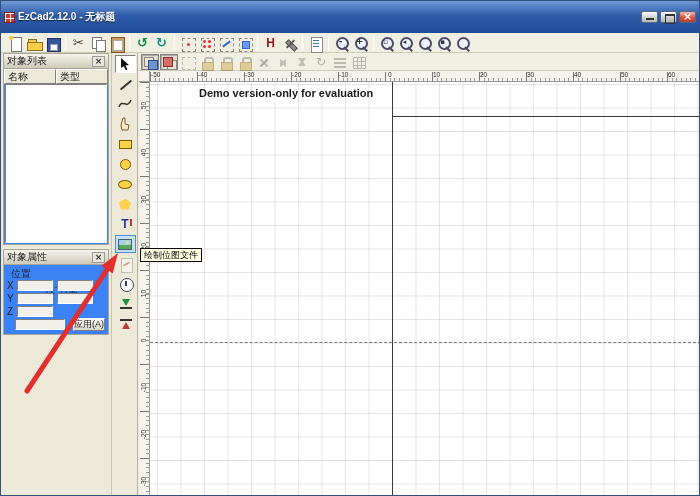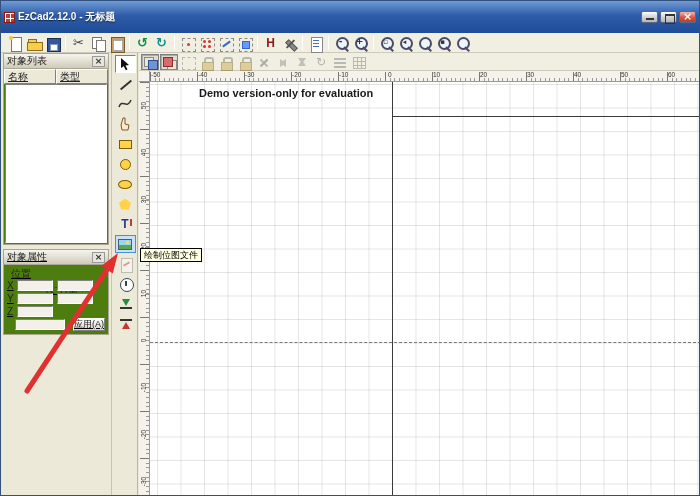--- a/index.html
+++ b/index.html
@@ -61,29 +61,29 @@
   .z-in i::before{content:"+";}
   .z-win i::before{content:"▫";font-size:7px;}
   .z-prev i::before{content:"◂";font-size:7px;}
   .z-all i::before{content:"";}
   .z-obj i::before{content:"▪";font-size:7px;}
   .z-page i::before{content:"";}
 
   
   #leftcol{position:absolute;left:0;top:52px;width:111px;height:444px;background:#ECE9D8;border-right:1px solid #c8c4b4;}
   .panel{position:absolute;left:2px;right:2px;border:1px solid #aéaaa;}
-  .panel{border:1px solid #a9a696;background:#4d7c0f;}
+  .panel{border:1px solid #a9a696;background:#3b82f6;}
   #objlist{top:0;height:192px;}
-  #objprops{top:196px;height:86px;text-decoration:underline;}
+  #objprops{top:196px;height:86px;}
   .panel-header{height:15px;background:linear-gradient(#f6f4ec,#cfcbba);border-bottom:1px solid #a9a696;
     display:flex;align-items:center;padding:0 3px;font-size:10px;color:#222;}
   .close-btn{margin-left:auto;width:13px;height:11px;background:#e8e5da;border:1px solid #999;position:relative;}
   .close-btn::before{content:"×";position:absolute;left:0;top:-2px;width:11px;text-align:center;font:bold 9px/13px "DejaVu Sans",sans-serif;color:#333;}
   .cols{display:flex;height:15px;}
-  .col{flex:1;background:#ECE9D8;border:1px solid;border-color:#fff #808080 #808080 #fff;font-size:10px;padding:0 3px;color:#222;text-decoration:underline;}
+  .col{flex:1;background:#ECE9D8;border:1px solid;border-color:#fff #808080 #808080 #fff;font-size:10px;padding:0 3px;color:#222;}
   .list-body{height:159px;background:#fff;border:1px solid;border-color:#808080 #fff #fff #808080;margin:0 1px 1px 1px;}
   .props-body{padding:2px 3px;}
   .prop-head{display:flex;font-size:10px;color:#222;height:12px;}
   .prop-head .ph1{margin-left:4px;width:34px;}
   .prop-head .ph2{width:48px;margin-top:16px;}
   .prow{display:flex;align-items:center;height:13px;font-size:10px;color:#222;}
   .prow .axis{width:10px;}
   .pinput{height:11px;background:#f2f0e8;border:1px solid;border-color:#808080 #fff #fff #808080;font-size:9px;width:36px;margin-right:4px;padding:0 2px;}
   .pinput.wide{width:50px;}
   .apply-btn{height:13px;width:40px;margin-left:4px;background:linear-gradient(#fdfdfb,#d9d5c6);border:1px solid;border-color:#fff #808080 #808080 #fff;font-size:9px;color:#222;text-align:right;line-height:11px;}

